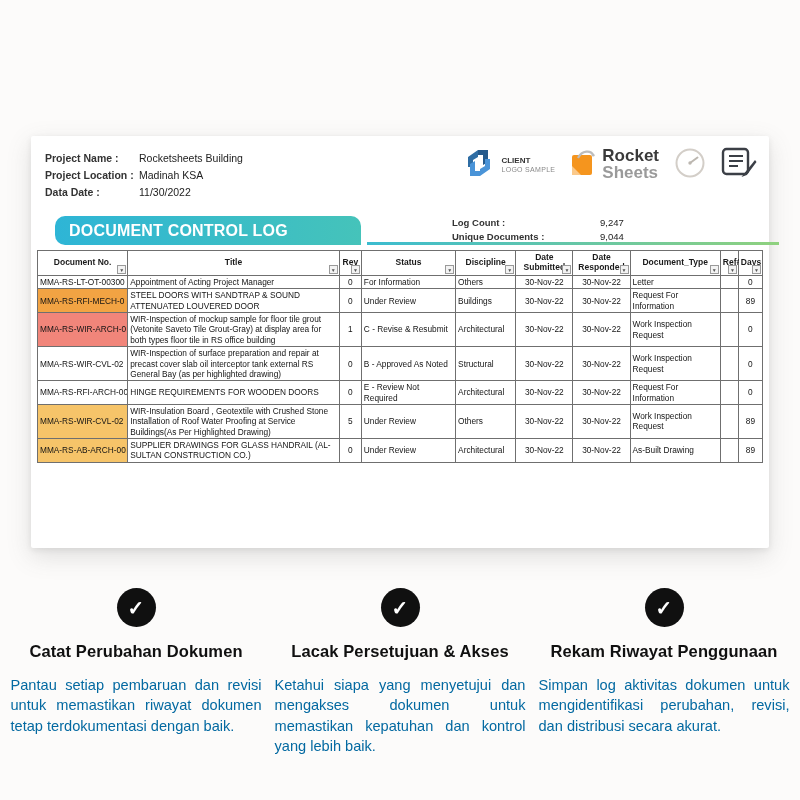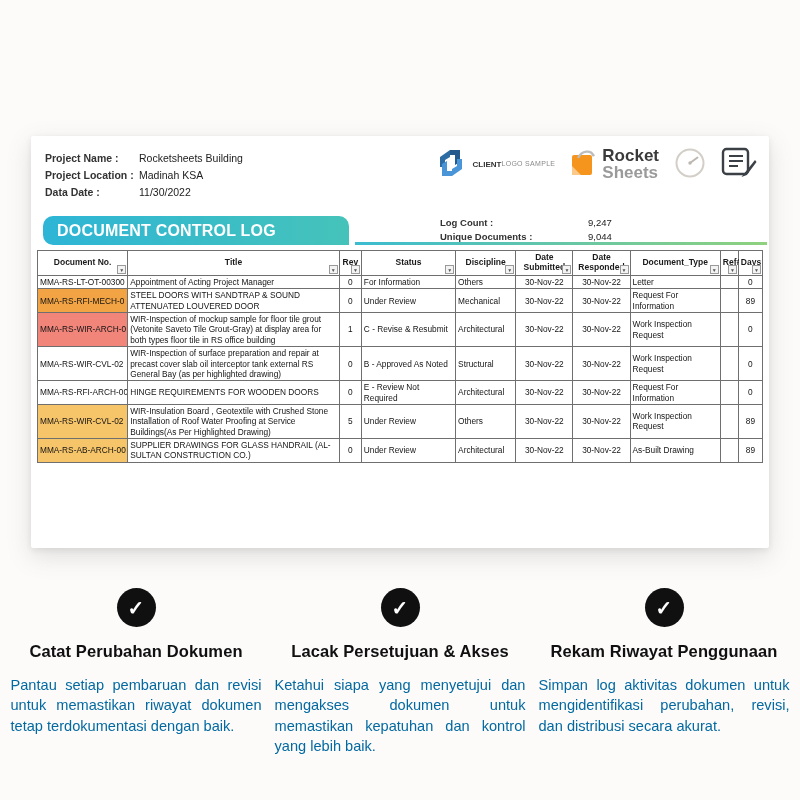--- a/index.html
+++ b/index.html
@@ -27,30 +27,30 @@
     box-shadow:0 8px 24px rgba(90,90,90,0.18), 0 2px 6px rgba(0,0,0,0.08);
     border-radius:2px;
   }
   .proj-info { position:absolute; left:14px; top:13px; font-size:10.5px; color:#222; }
   .proj-row { display:flex; height:17px; align-items:center; }
   .proj-label { width:94px; font-weight:bold; color:#333; }
   .proj-value { color:#222; }
 
   .logos { position:absolute; right:12px; top:10px; display:flex; align-items:center; gap:15px; }
   .logo-block { display:flex; align-items:center; gap:5px; }
-  .logo-text-sm { display:flex; flex-direction:row; line-height:1.15; }
+  .logo-text-sm { display:flex; flex-direction:column; line-height:1.15; }
   .logo-line1 { font-size:8px; font-weight:bold; color:#333; }
   .logo-line1.blue { color:#2a8fd0; }
   .logo-line2 { font-size:7px; color:#8a8a8a; letter-spacing:0.3px; }
   .brand-text { display:flex; flex-direction:column; line-height:0.98; }
   .brand-line1 { font-size:17px; font-weight:bold; color:#3a3a3a; }
   .brand-line2 { font-size:17px; font-weight:bold; color:#9a9a9a; }
 
   
-  .banner-area { position:absolute; left:4px; top:76px; width:100%; height:36px; }
+  .banner-area { position:absolute; left:16px; top:76px; width:100%; height:36px; }
   .banner {
     position:absolute; left:8px; top:4px; width:306px; height:29px;
     border-radius:10px 10px 0 10px;
     color:#fff; font-weight:bold; font-size:16px; line-height:29px;
     padding-left:14px; letter-spacing:0.2px;
   }
   .banner-line { position:absolute; left:320px; right:6px; bottom:3px; height:3px; }
   .counts { position:absolute; left:405px; top:3px; font-size:9.5px; color:#222; }
   .count-row { display:flex; height:14px; align-items:center; }
   .count-label { width:148px; font-weight:bold; color:#333; }
@@ -230,21 +230,21 @@
             <td class="c-date">30-Nov-22</td>
             <td class="c-type">Letter</td>
             <td class="c-ref"></td>
             <td class="c-days">0</td>
           </tr>
           <tr>
             <td class="c-doc" style="background-color: rgb(242, 163, 67);">MMA-RS-RFI-MECH-0</td>
             <td class="c-title">STEEL DOORS WITH SANDTRAP &amp; SOUND ATTENUATED LOUVERED DOOR</td>
             <td class="c-rev">0</td>
             <td class="c-status">Under Review</td>
-            <td class="c-disc">Mechanical</td>
+            <td class="c-disc">Buildings</td>
             <td class="c-date">30-Nov-22</td>
             <td class="c-date">30-Nov-22</td>
             <td class="c-type">Request For Information</td>
             <td class="c-ref"></td>
             <td class="c-days">89</td>
           </tr>
           <tr>
             <td class="c-doc" style="background-color: rgb(241, 133, 122);">MMA-RS-WIR-ARCH-0</td>
             <td class="c-title">WIR-Inspection of mockup sample for floor tile grout (Vetonite Saveto Tile Grout-Gray) at display area for both types floor tile in RS office building</td>
             <td class="c-rev">1</td>

